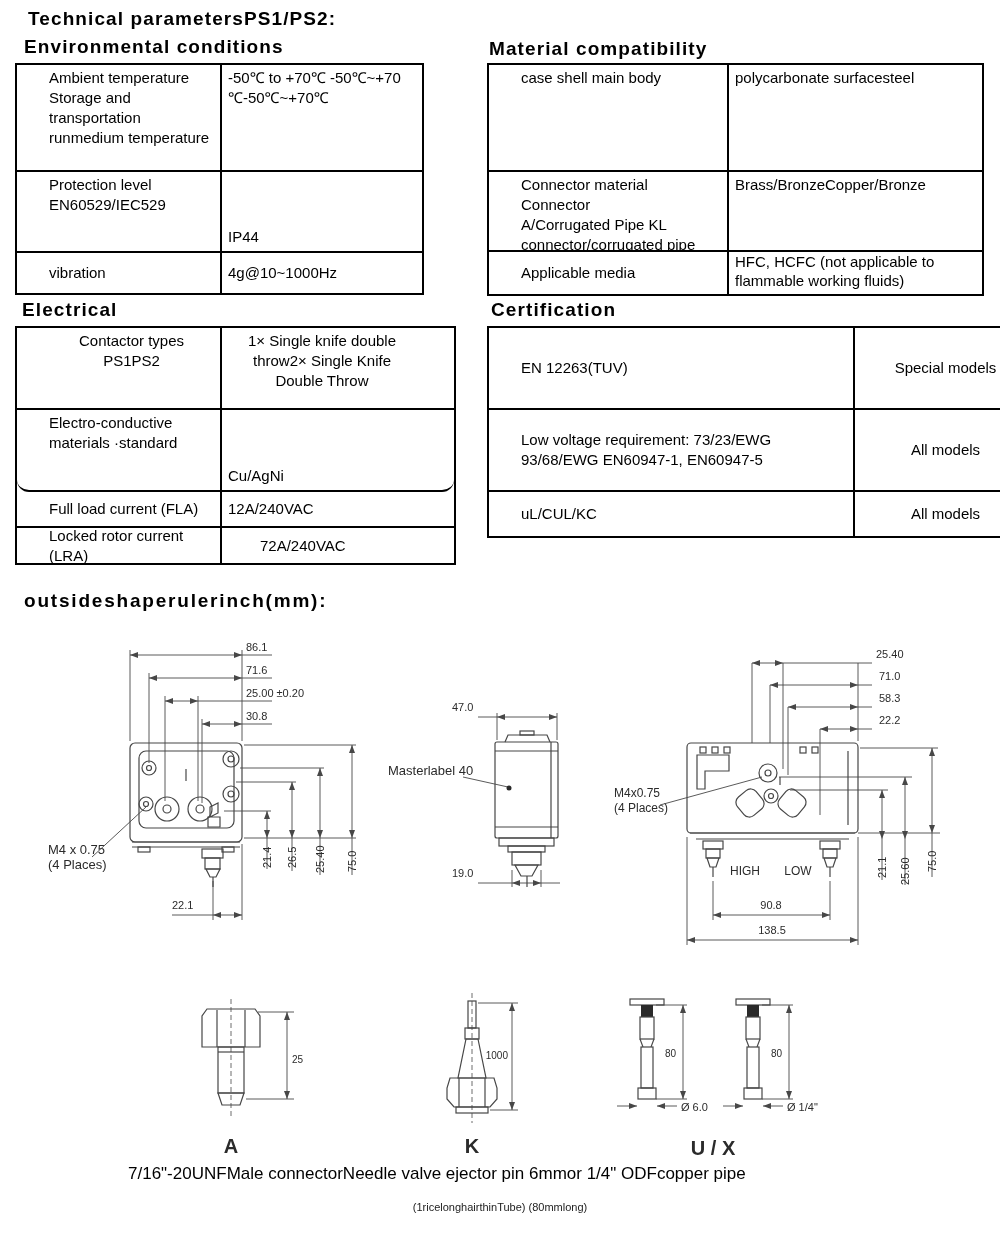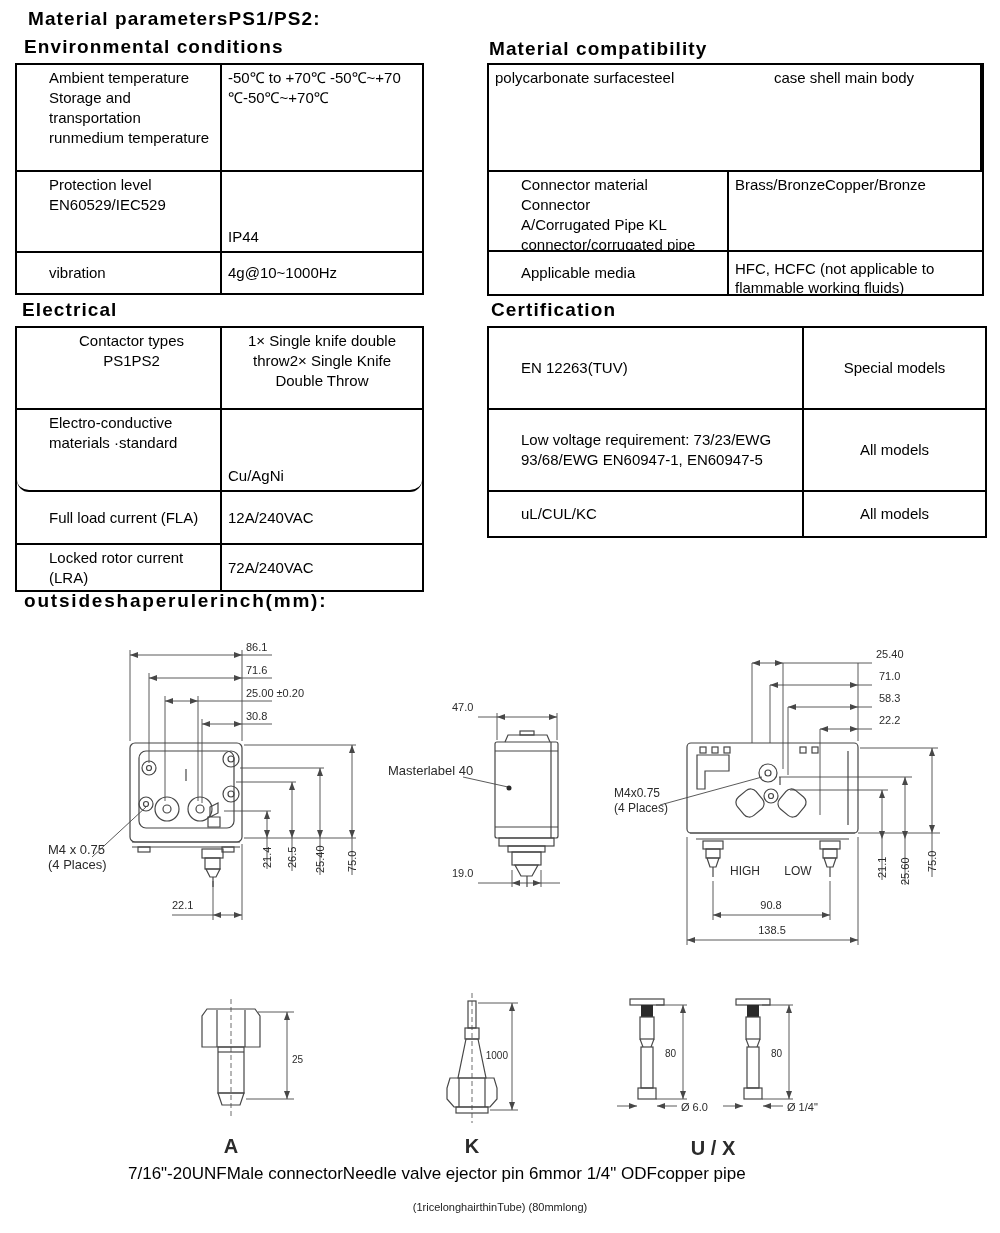--- a/index.html
+++ b/index.html
@@ -7,42 +7,42 @@
         font-family:"Liberation Sans",sans-serif;color:#000;overflow:hidden;}
   .h{position:absolute;font-weight:bold;font-size:19px;letter-spacing:1.1px;white-space:nowrap;}
   .tbl{position:absolute;border:2px solid #000;width:fit-content;}
   .row{display:flex;border-bottom:2px solid #000;box-sizing:border-box;}
   .row:last-child{border-bottom:none;}
   .cell{box-sizing:border-box;padding:3px 6px;font-size:15px;line-height:20px;
         white-space:pre-line;overflow:hidden;}
   .cell.lbl{border-right:2px solid #000;padding-left:32px;}
   .t-n .lbl{width:205px}.t-n .val{width:200px}
   .t-m .lbl{width:240px}.t-m .val{width:253px}
-  .t-c .lbl{width:315px}.t-c .val{width:181px}
+  .t-c .lbl{width:366px}.t-c .val{width:181px}
   .vb{display:flex;flex-direction:column;justify-content:flex-end;padding-bottom:4px;}
   .vc{display:flex;flex-direction:column;justify-content:center;}
   .hc{text-align:center;border-radius:23px;}
   .cap1{position:absolute;left:128px;top:1164px;font-size:17px;white-space:nowrap;}
   .cap2{position:absolute;left:50px;top:1201px;width:900px;text-align:center;font-size:11px;color:#222;}
   svg{position:absolute;left:0;}
   svg line,svg rect,svg path,svg polygon,svg polyline,svg circle{stroke:#474747;fill:none;stroke-width:1.2;}
   svg .dim{stroke-width:0.9;}
   svg text{fill:#2b2b2b;font-size:11px;stroke:none;font-family:"Liberation Sans",sans-serif;}
   svg text.big{font-size:20px;font-weight:bold;}
   svg text.md{font-size:12px;}
   svg text.lead{font-size:13px;}
   svg .fill{fill:#2a2a2a;stroke:none;}
   svg .dash{stroke-dasharray:5 3;stroke-width:0.8;}
 </style>
 </head>
 <body>
 
 <div class="page">
 
-  <div class="h" style="left:28px;top:8px;">Material parametersPS1/PS2:</div>
+  <div class="h" style="left:28px;top:8px;">Technical parametersPS1/PS2:</div>
 
   <div class="h" style="left:24px;top:36px;">Environmental conditions</div>
   <div class="h" style="left:489px;top:38px;">Material compatibility</div>
 
   <div class="tbl t-n" style="left:15px;top:63px;">
     <div class="row" style="height:107px;">
       <div class="cell lbl">Ambient temperature
 Storage and transportation
 runmedium temperature</div>
       <div class="cell val">-50℃ to +70℃ -50℃~+70
@@ -54,56 +54,56 @@
       <div class="cell val vb">IP44</div>
     </div>
     <div class="row" style="height:40px;">
       <div class="cell lbl vc">vibration</div>
       <div class="cell val vc">4g@10~1000Hz</div>
     </div>
   </div>
 
   <div class="tbl t-m" style="left:487px;top:63px;">
     <div class="row" style="height:107px;">
+      <div class="cell lbl">case shell main body</div>
       <div class="cell val">polycarbonate surfacesteel</div>
-      <div class="cell lbl">case shell main body</div>
     </div>
     <div class="row" style="height:80px;">
       <div class="cell lbl">Connector material Connector
 A/Corrugated Pipe KL
 connector/corrugated pipe</div>
       <div class="cell val">Brass/BronzeCopper/Bronze</div>
     </div>
     <div class="row" style="height:42px;">
       <div class="cell lbl vc">Applicable media</div>
-      <div class="cell val" style="line-height:19px;padding-top:7px;">HFC, HCFC (not applicable to
+      <div class="cell val" style="line-height:19px;padding-top:0;">HFC, HCFC (not applicable to
 flammable working fluids)</div>
     </div>
   </div>
 
   <div class="h" style="left:22px;top:299px;">Electrical</div>
   <div class="h" style="left:491px;top:299px;">Certification</div>
 
   <div class="tbl t-n" style="left:15px;top:326px;">
     <div class="row" style="height:82px;text-align:center;">
       <div class="cell lbl">Contactor types PS1PS2</div>
       <div class="cell val">1× Single knife double
 throw2× Single Knife
 Double Throw</div>
     </div>
     <div class="row" style="height:82px;border-radius:12px;">
       <div class="cell lbl">Electro-conductive
 materials ·standard</div>
       <div class="cell val vb">Cu/AgNi</div>
     </div>
-    <div class="row" style="height:53px;">
+    <div class="row" style="height:36px;">
       <div class="cell lbl vc">Full load current (FLA)</div>
       <div class="cell val vc">12A/240VAC</div>
     </div>
-    <div class="row" style="height:45px;">
+    <div class="row" style="height:35px;gap:32px;">
       <div class="cell lbl vc">Locked rotor current (LRA)</div>
       <div class="cell val vc">72A/240VAC</div>
     </div>
   </div>
 
   <div class="tbl t-c" style="left:487px;top:326px;">
     <div class="row" style="height:82px;">
       <div class="cell lbl vc">EN 12263(TUV)</div>
       <div class="cell val vc hc">Special models</div>
     </div>

